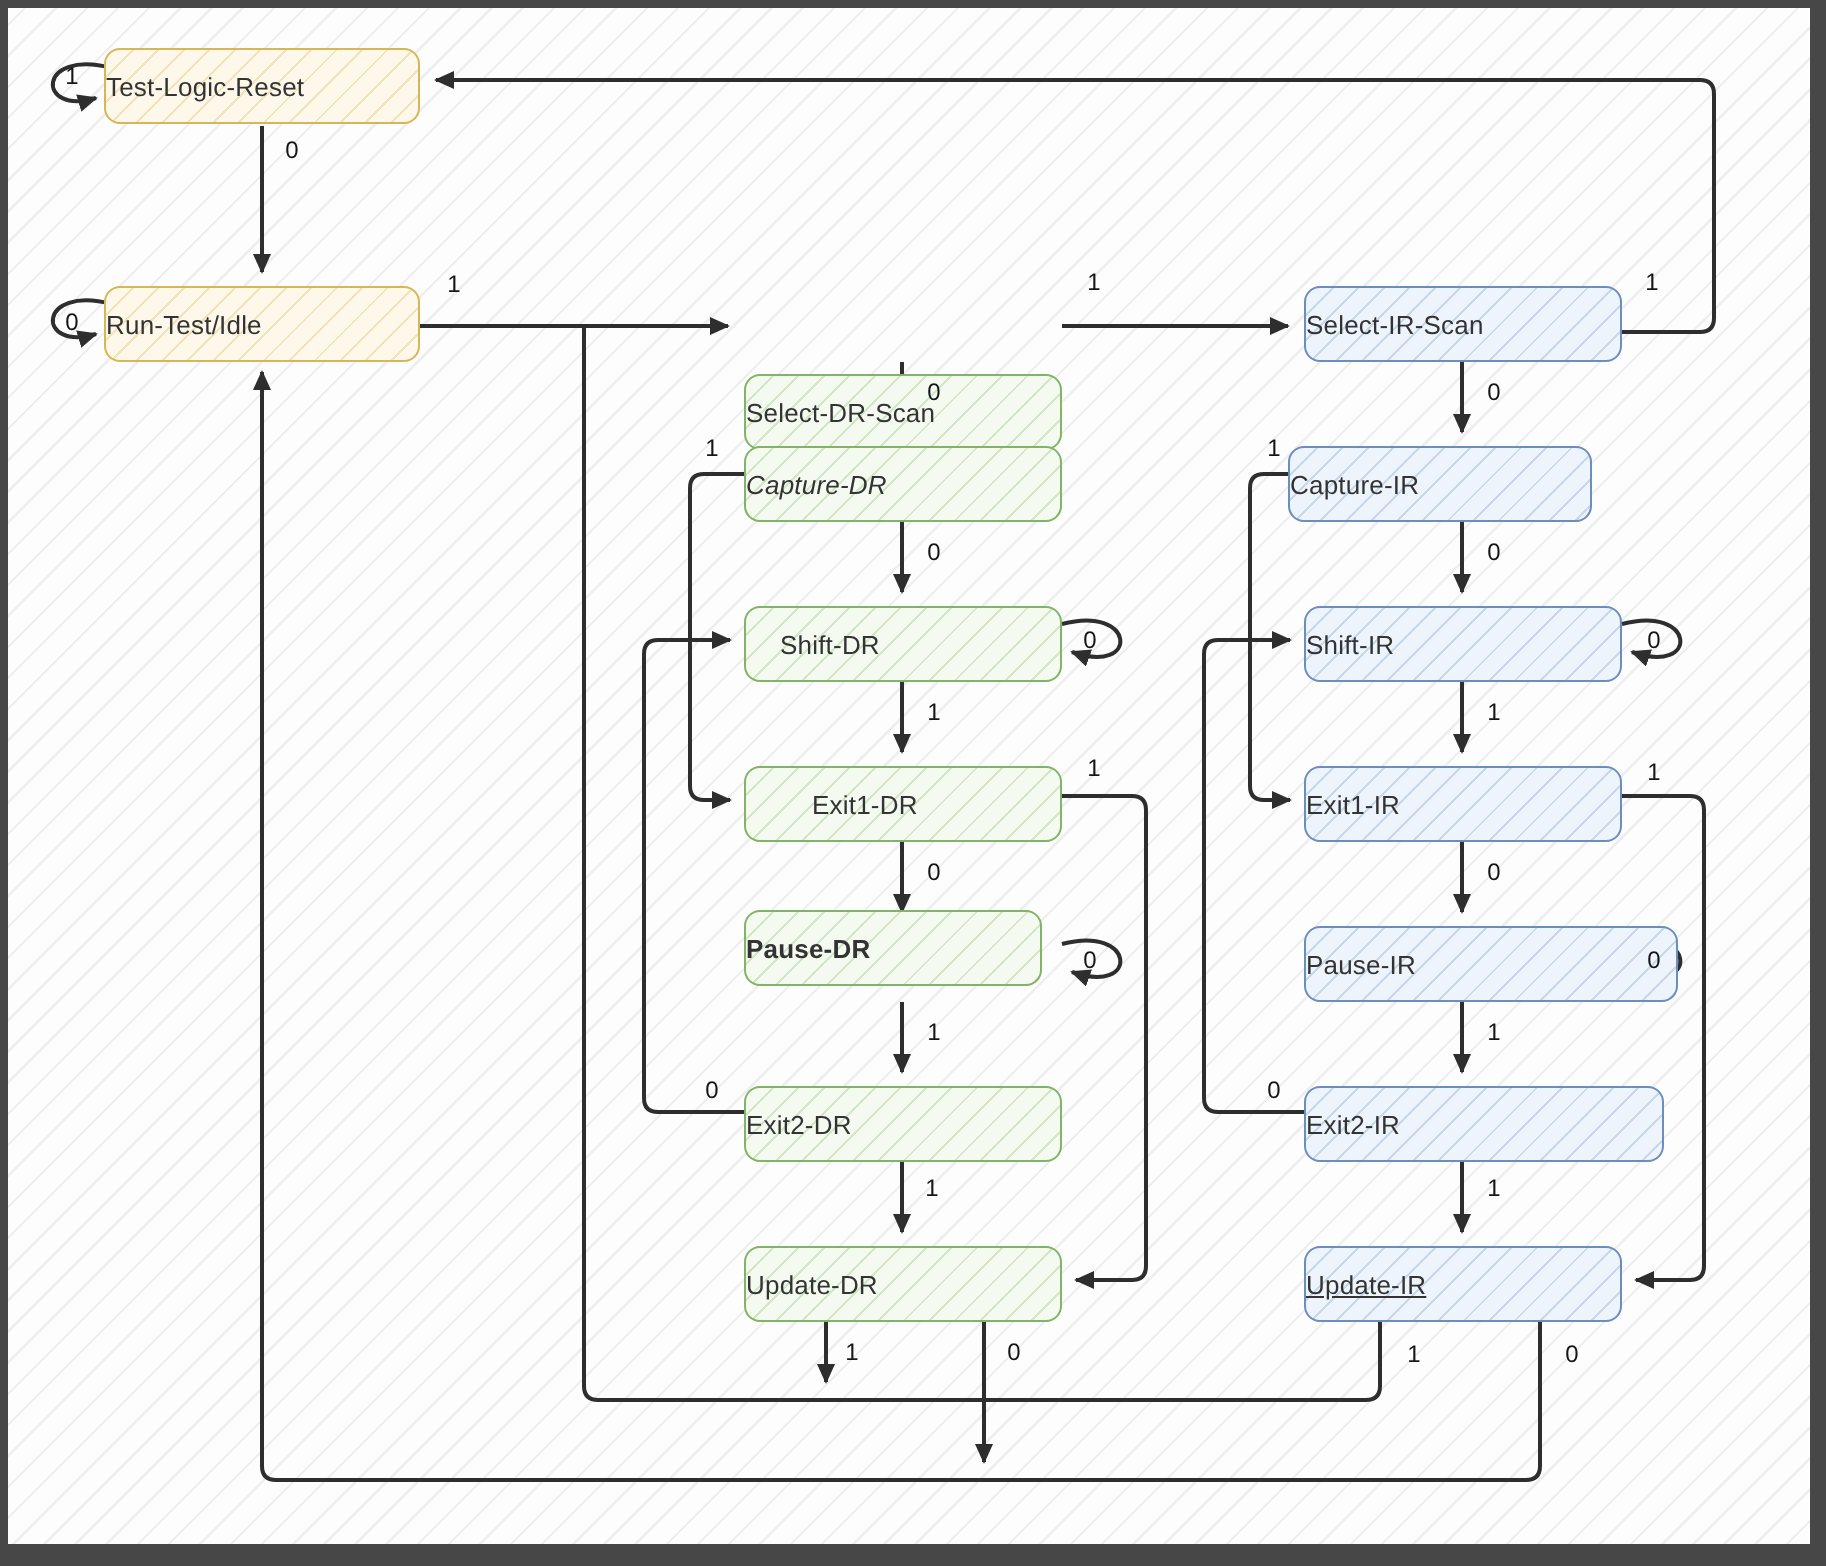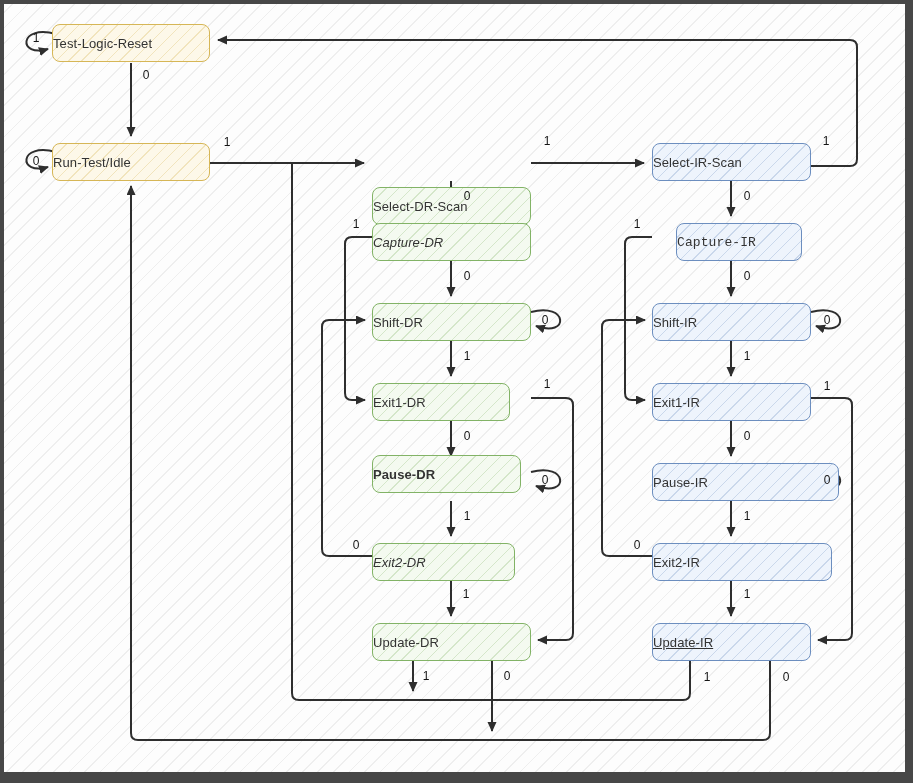--- a/index.html
+++ b/index.html
@@ -90,39 +90,39 @@
       </div>
       <div class="state" style="left: 52px; top: 143px; width: 158px; height: 38px; border-color: rgb(214, 182, 86); background-color: rgb(253, 248, 233); background-image: repeating-linear-gradient(135deg, rgba(214, 182, 86, 0.3) 0px, rgba(214, 182, 86, 0.3) 1px, transparent 1px, transparent 9px);">
         <span>Run-Test/Idle</span>
       </div>
       <div class="state" style="left: 372px; top: 143px; width: 159px; height: 38px; border-color: rgb(130, 179, 102); background-color: rgb(244, 250, 240); background-image: repeating-linear-gradient(135deg, rgba(130, 179, 102, 0.28) 0px, rgba(130, 179, 102, 0.28) 1px, transparent 1px, transparent 9px); margin-top: 44px;">
         <span>Select-DR-Scan</span>
       </div>
       <div class="state" style="left: 372px; top: 223px; width: 159px; height: 38px; border-color: rgb(130, 179, 102); background-color: rgb(244, 250, 240); background-image: repeating-linear-gradient(135deg, rgba(130, 179, 102, 0.28) 0px, rgba(130, 179, 102, 0.28) 1px, transparent 1px, transparent 9px); font-style: italic;">
         <span>Capture-DR</span>
       </div>
-      <div class="state" style="left: 372px; top: 303px; width: 159px; height: 38px; border-color: rgb(130, 179, 102); background-color: rgb(244, 250, 240); background-image: repeating-linear-gradient(135deg, rgba(130, 179, 102, 0.28) 0px, rgba(130, 179, 102, 0.28) 1px, transparent 1px, transparent 9px);">
+      <div class="state" style="left: 372px; top: 303px; width: 159px; height: 38px; border-color: rgb(130, 179, 102); background-color: rgb(244, 250, 240); background-image: repeating-linear-gradient(135deg, rgba(130, 179, 102, 0.28) 0px, rgba(130, 179, 102, 0.28) 1px, transparent 1px, transparent 9px); padding-left: 17px;">
         <span>Shift-DR</span>
       </div>
-      <div class="state" style="left: 372px; top: 383px; width: 138px; height: 38px; border-color: rgb(130, 179, 102); background-color: rgb(244, 250, 240); background-image: repeating-linear-gradient(135deg, rgba(130, 179, 102, 0.28) 0px, rgba(130, 179, 102, 0.28) 1px, transparent 1px, transparent 9px);">
+      <div class="state" style="left: 372px; top: 383px; width: 159px; height: 38px; border-color: rgb(130, 179, 102); background-color: rgb(244, 250, 240); background-image: repeating-linear-gradient(135deg, rgba(130, 179, 102, 0.28) 0px, rgba(130, 179, 102, 0.28) 1px, transparent 1px, transparent 9px); padding-left: 33px;">
         <span>Exit1-DR</span>
       </div>
       <div class="state" style="left: 372px; top: 455px; width: 149px; height: 38px; border-color: rgb(130, 179, 102); background-color: rgb(244, 250, 240); background-image: repeating-linear-gradient(135deg, rgba(130, 179, 102, 0.28) 0px, rgba(130, 179, 102, 0.28) 1px, transparent 1px, transparent 9px); font-weight: bold;">
         <span>Pause-DR</span>
       </div>
-      <div class="state" style="left: 372px; top: 543px; width: 143px; height: 38px; border-color: rgb(130, 179, 102); background-color: rgb(244, 250, 240); background-image: repeating-linear-gradient(135deg, rgba(130, 179, 102, 0.28) 0px, rgba(130, 179, 102, 0.28) 1px, transparent 1px, transparent 9px); font-style: italic;">
+      <div class="state" style="left: 372px; top: 543px; width: 159px; height: 38px; border-color: rgb(130, 179, 102); background-color: rgb(244, 250, 240); background-image: repeating-linear-gradient(135deg, rgba(130, 179, 102, 0.28) 0px, rgba(130, 179, 102, 0.28) 1px, transparent 1px, transparent 9px);">
         <span>Exit2-DR</span>
       </div>
       <div class="state" style="left: 652px; top: 143px; width: 159px; height: 38px; border-color: rgb(108, 142, 191); background-color: rgb(238, 244, 252); background-image: repeating-linear-gradient(135deg, rgba(108, 142, 191, 0.28) 0px, rgba(108, 142, 191, 0.28) 1px, transparent 1px, transparent 9px);">
         <span>Select-IR-Scan</span>
       </div>
       <div class="state" style="left: 372px; top: 623px; width: 159px; height: 38px; border-color: rgb(130, 179, 102); background-color: rgb(244, 250, 240); background-image: repeating-linear-gradient(135deg, rgba(130, 179, 102, 0.28) 0px, rgba(130, 179, 102, 0.28) 1px, transparent 1px, transparent 9px);">
         <span>Update-DR</span>
       </div>
-      <div class="state" style="left: 676px; top: 223px; width: 126px; height: 38px; border-color: rgb(108, 142, 191); background-color: rgb(238, 244, 252); background-image: repeating-linear-gradient(135deg, rgba(108, 142, 191, 0.28) 0px, rgba(108, 142, 191, 0.28) 1px, transparent 1px, transparent 9px); font-family: Liberation Mono, monospace;">
+      <div class="state" style="left: 644px; top: 223px; width: 152px; height: 38px; border-color: rgb(108, 142, 191); background-color: rgb(238, 244, 252); background-image: repeating-linear-gradient(135deg, rgba(108, 142, 191, 0.28) 0px, rgba(108, 142, 191, 0.28) 1px, transparent 1px, transparent 9px);">
         <span>Capture-IR</span>
       </div>
       <div class="state" style="left: 652px; top: 303px; width: 159px; height: 38px; border-color: rgb(108, 142, 191); background-color: rgb(238, 244, 252); background-image: repeating-linear-gradient(135deg, rgba(108, 142, 191, 0.28) 0px, rgba(108, 142, 191, 0.28) 1px, transparent 1px, transparent 9px);">
         <span>Shift-IR</span>
       </div>
       <div class="state" style="left: 652px; top: 383px; width: 159px; height: 38px; border-color: rgb(108, 142, 191); background-color: rgb(238, 244, 252); background-image: repeating-linear-gradient(135deg, rgba(108, 142, 191, 0.28) 0px, rgba(108, 142, 191, 0.28) 1px, transparent 1px, transparent 9px);">
         <span>Exit1-IR</span>
       </div>
       <div class="state" style="left: 652px; top: 463px; width: 187px; height: 38px; border-color: rgb(108, 142, 191); background-color: rgb(238, 244, 252); background-image: repeating-linear-gradient(135deg, rgba(108, 142, 191, 0.28) 0px, rgba(108, 142, 191, 0.28) 1px, transparent 1px, transparent 9px);">
         <span>Pause-IR</span>

